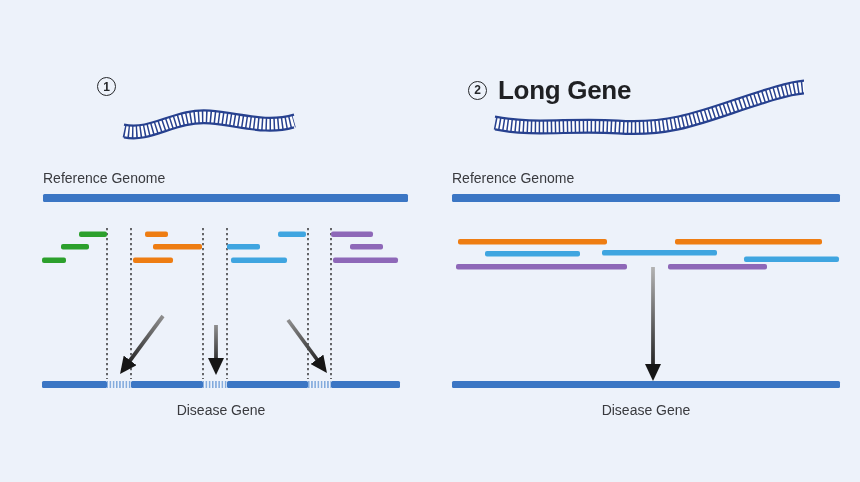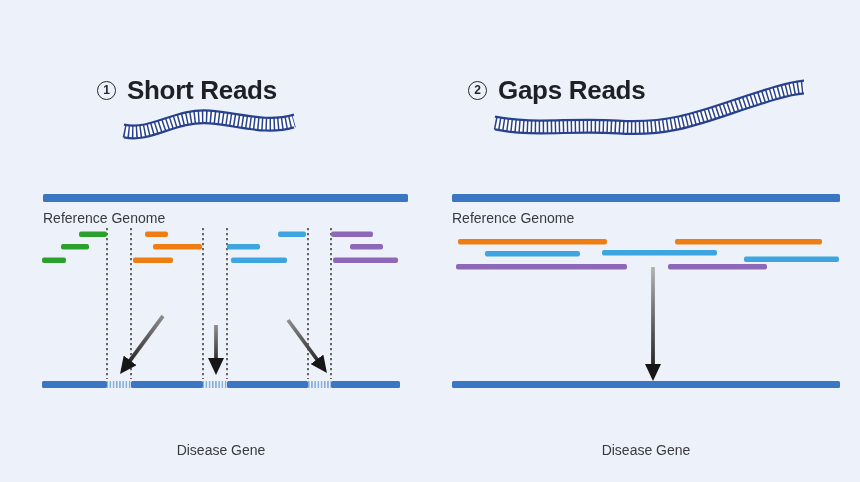--- a/index.html
+++ b/index.html
@@ -19,21 +19,21 @@
     border:1.8px solid #26282B;border-radius:50%;
     display:flex;align-items:center;justify-content:center;
     font-size:12px;font-weight:bold;color:#26282B;line-height:1;
   }
   .hdr .ttl{
     font-size:26px;font-weight:bold;letter-spacing:-0.3px;line-height:1;
   }
   .hdr-short{left:97px;top:77px;}
   .hdr-long{left:468px;top:77px;}
   .lbl{
-    position:absolute;font-size:14px;color:#393A3E;line-height:1.1;white-space:nowrap;margin-top:40px;
+    position:absolute;font-size:14px;color:#393A3E;line-height:1.1;white-space:nowrap;
   }
   .ref-short{left:43px;top:171px;}
   .ref-long{left:452px;top:171px;}
   .gene-short{left:42px;top:403px;width:358px;text-align:center;}
   .gene-long{left:452px;top:403px;width:388px;text-align:center;}
   .gaps-lbl{
     position:absolute;left:164px;top:301px;
     font-size:18px;font-weight:bold;color:#2C6FC4;white-space:nowrap;line-height:1;
   }
 </style>
@@ -111,26 +111,25 @@
       <rect x="308" y="381" width="23" height="7" fill="url(#gapHatch)"></rect>
       <rect x="452" y="381" width="388" height="7" rx="1.5" fill="#3B76C4"></rect>
       <line x1="163" y1="316" x2="123" y2="370" stroke="url(#ag1)" stroke-width="3.8" marker-end="url(#ah)"></line>
       <line x1="216" y1="325" x2="216" y2="370" stroke="url(#ag2)" stroke-width="3.8" marker-end="url(#ah)"></line>
       <line x1="288" y1="320" x2="324" y2="369" stroke="url(#ag3)" stroke-width="3.8" marker-end="url(#ah)"></line>
       <line x1="653" y1="267" x2="653" y2="376" stroke="url(#ag4)" stroke-width="3.8" marker-end="url(#ah)"></line>
     </svg>
 
   <div class="hdr hdr-short">
     <span class="num">1</span>
-    <span class="ttl">Short Reads</span>
   </div>
 
   <div class="hdr hdr-long">
     <span class="num">2</span>
-    <span class="ttl">Gaps Reads</span>
+    <span class="ttl">Long Gene</span>
   </div>
 
   <div class="lbl ref-short">Reference Genome</div>
   <div class="lbl ref-long">Reference Genome</div>
 
 
   <div class="lbl gene-short">Disease Gene</div>
   <div class="lbl gene-long">Disease Gene</div>
 
 </div>

